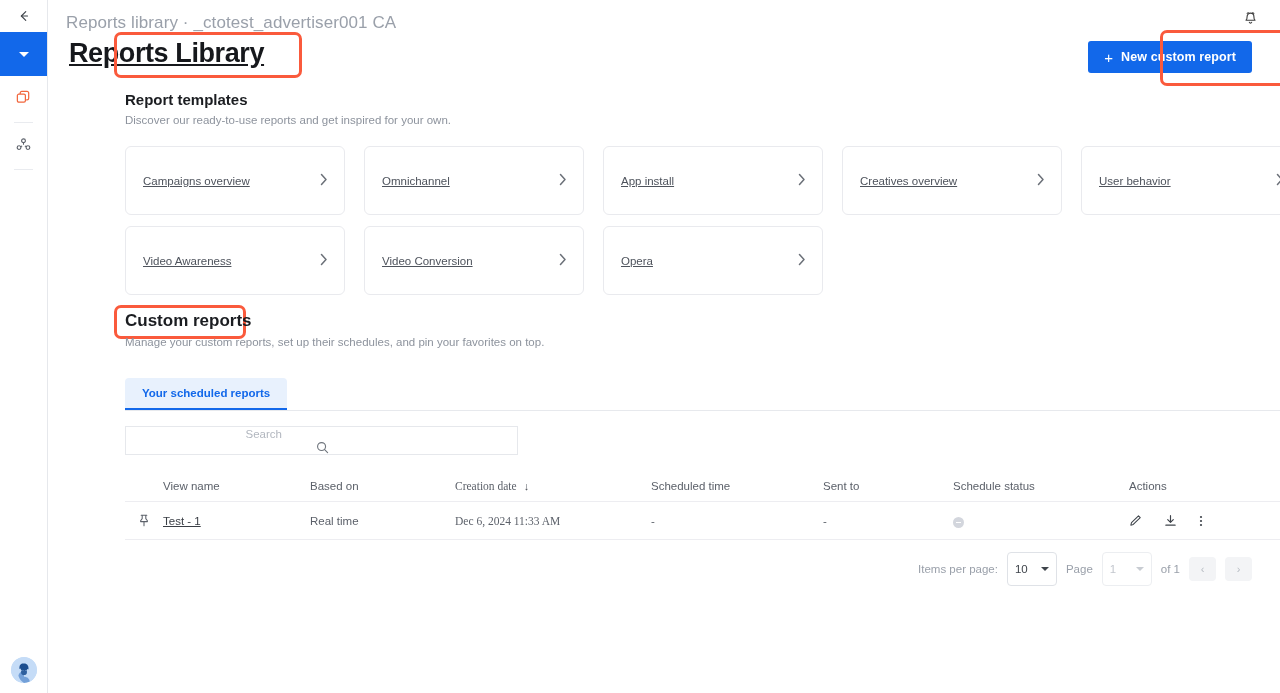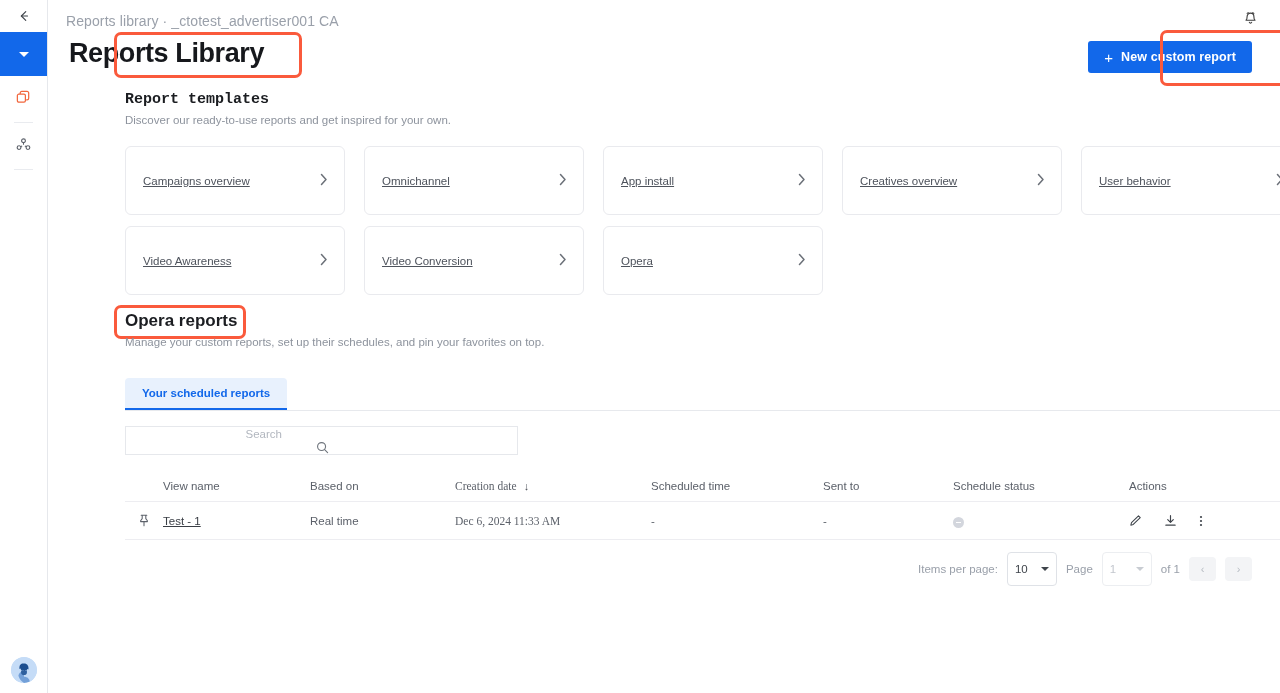--- a/index.html
+++ b/index.html
@@ -39,30 +39,30 @@
     width: 26px; height: 26px; border-radius: 50%;
     background: #c5dcf7; overflow: hidden;
     display: flex; align-items: flex-end; justify-content: center; cursor: pointer;
   }
 
   
   .main { flex: 1; position: relative; height: 693px; background: #fff; }
 
   .breadcrumb {
     position: absolute; left: 18px; top: 13px;
-    font-size: 14px; color: #9aa0aa; letter-spacing: .1px; white-space: nowrap;
+    font-size: 17px; color: #9aa0aa; letter-spacing: .1px; white-space: nowrap;
   }
   .bell {
     position: absolute; right: 22px; top: 11px; cursor: pointer;
     color: #3d3d3d;
   }
 
   .page-title {
     position: absolute; left: 21px; top: 38px;
-    font-size: 27px; font-weight: 700; color: #16181c; letter-spacing: -.4px;
+    font-size: 27px; font-weight: 700; color: #16181c; letter-spacing: -.4px; text-decoration: underline;
   }
 
   .new-report-btn {
     position: absolute; right: 28px; top: 41px;
     height: 32px; padding: 0 16px;
     background: #1268ea; color: #fff; border: none; border-radius: 3px;
     font-family: "Liberation Sans", sans-serif;
     font-size: 12.5px; font-weight: 700; letter-spacing: .1px;
     display: flex; align-items: center; gap: 8px; cursor: pointer;
   }
@@ -73,21 +73,21 @@
     position: absolute; border: 3px solid #fa5a3c; border-radius: 7px;
     pointer-events: none;
   }
   #anno-title  { left: 66px;   top: 32px;  width: 188px; height: 46px; }
   #anno-btn    { left: 1112px; top: 30px;  width: 156px; height: 56px; }
   #anno-custom { left: 66px;   top: 305px; width: 132px; height: 34px; }
 
   .section-h {
     position: absolute; font-weight: 700; color: #1b1d21;
   }
-  #tpl-h   { left: 77px; top: 91px;  font-size: 15px; font-family: Liberation Mono, monospace; }
+  #tpl-h   { left: 77px; top: 91px;  font-size: 15px; }
   #tpl-sub { left: 77px; top: 114px; font-size: 11.5px; color: #8d939d; font-weight: 400; }
   #cus-h   { left: 77px; top: 311px; font-size: 17px; }
   #cus-sub { left: 77px; top: 336px; font-size: 11.5px; color: #8d939d; font-weight: 400; }
 
   
   .cards { position: absolute; left: 77px; top: 146px; width: 1176px; }
   .card-row { display: flex; gap: 19px; margin-bottom: 11px; }
   .card {
     width: 220px; height: 69px;
     border: 1px solid #e9eaee; border-radius: 6px; background: #fff;
@@ -314,21 +314,21 @@
           <span class="card-label">Opera</span>
           <span class="card-chev">
             <svg width="8" height="13" viewBox="0 0 8 13" fill="none" aria-hidden="true">
                 <path d="M1.5 1.5 6 6.5l-4.5 5" stroke="#6b7078" stroke-width="1.5" stroke-linecap="round" stroke-linejoin="round"></path>
               </svg>
           </span>
         </div>
       </div>
     </div>
 
-    <div class="section-h" id="cus-h">Opera reports</div>
+    <div class="section-h" id="cus-h">Custom reports</div>
     <div class="section-h" id="cus-sub">Manage your custom reports, set up their schedules, and pin your favorites on top.</div>
 
     <div class="tabs">
       <div class="tab">
         <span>Your scheduled reports</span>
       </div>
     </div>
 
     <div class="search-wrap">
       <input class="search-input" type="text" placeholder="Search" style="">

